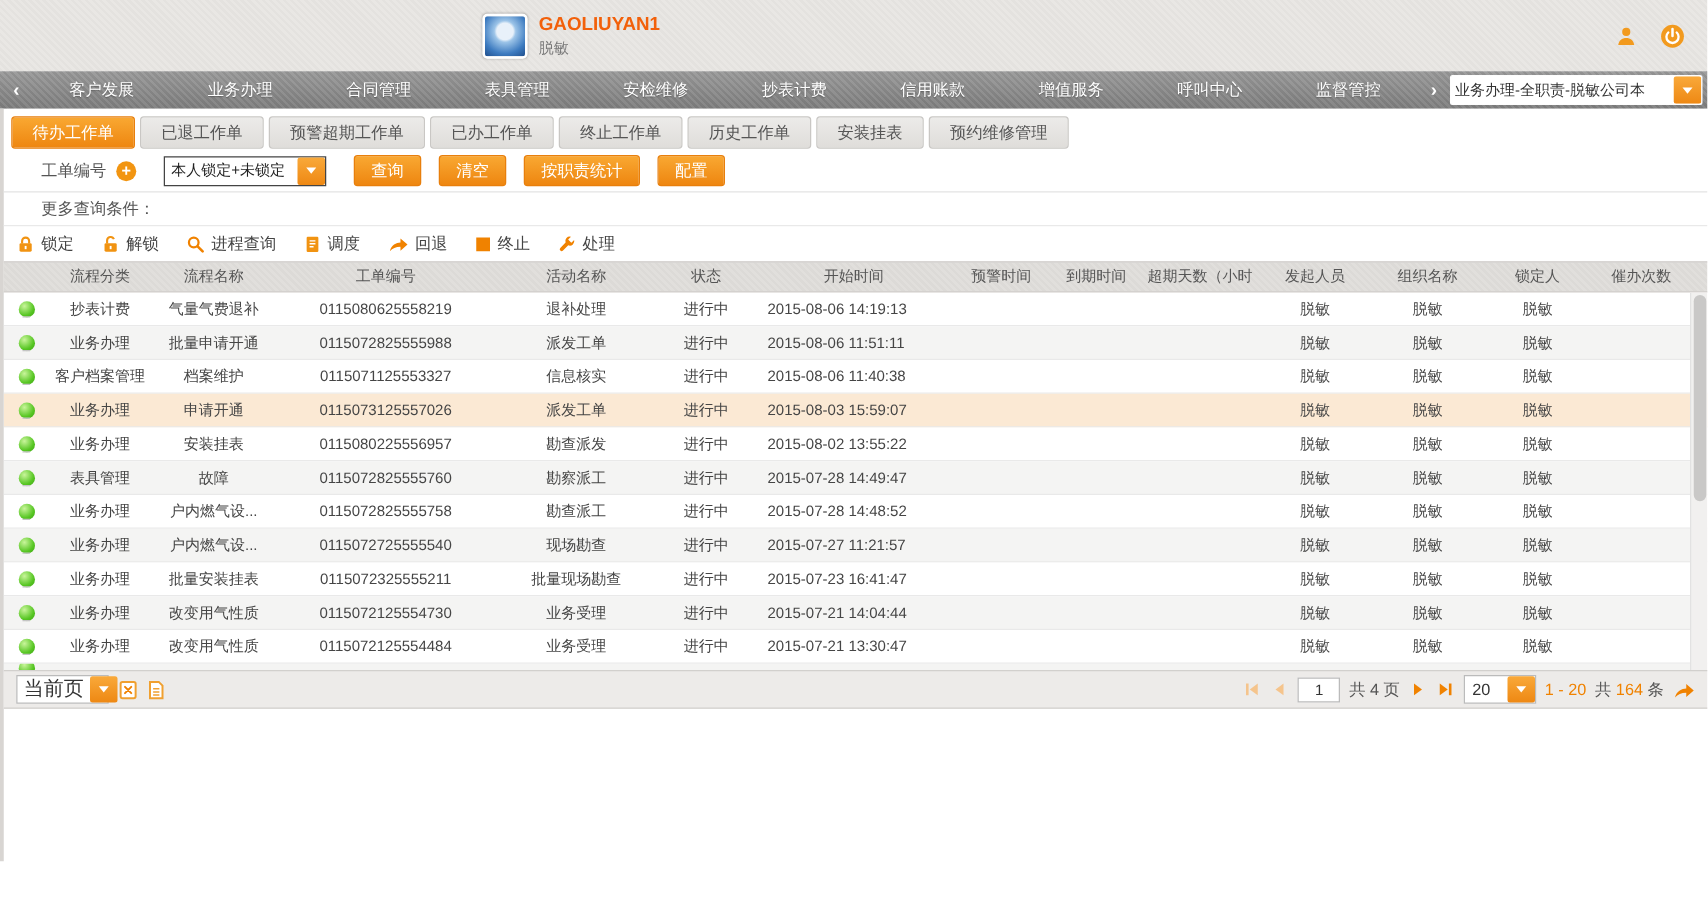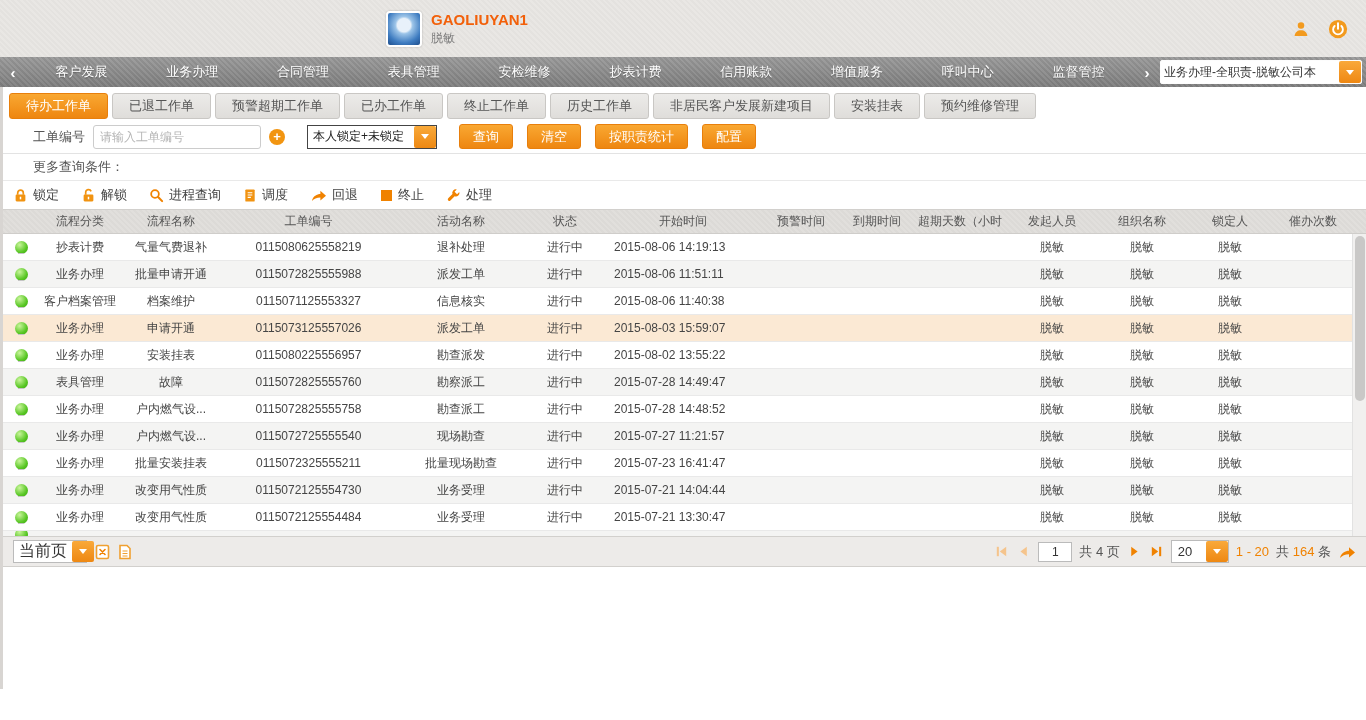--- a/index.html
+++ b/index.html
@@ -160,28 +160,26 @@
 
   <div class="main">
 
     <div class="subtabs" id="subtabs">
         <div class="subtab active">待办工作单</div>
         <div class="subtab">已退工作单</div>
         <div class="subtab">预警超期工作单</div>
         <div class="subtab">已办工作单</div>
         <div class="subtab">终止工作单</div>
         <div class="subtab">历史工作单</div>
-        <div class="subtab">非居民客户发展新建项目</div>
         <div class="subtab">安装挂表</div>
         <div class="subtab">预约维修管理</div>
       </div>
 
     <div class="search-row">
       <span class="field-label">工单编号</span>
-      <input class="wo-input" placeholder="请输入工单编号" style="">
       <span class="plus-btn">+</span>
       <div class="lock-select">
         <span class="sel-text">本人锁定+未锁定</span>
         <span class="sel-btn">
             <span class="tri"></span>
           </span>
       </div>
       <button class="obtn first">查询</button>
       <button class="obtn">清空</button>
       <button class="obtn">按职责统计</button>

